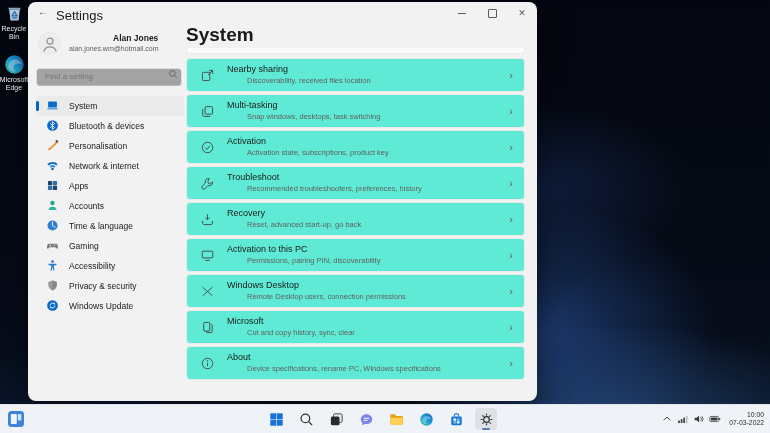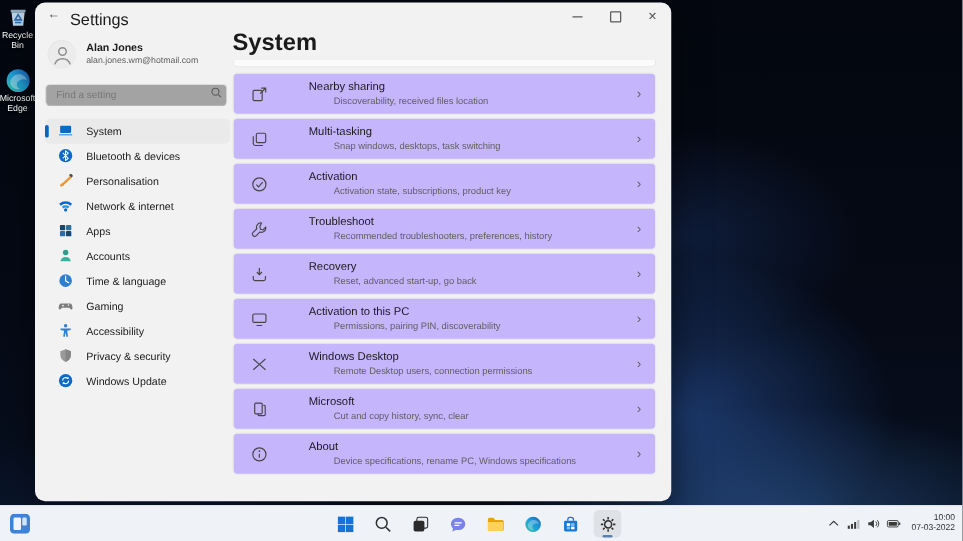--- a/index.html
+++ b/index.html
@@ -27,40 +27,40 @@
   .win-title{position:absolute;left:28px;top:6px;font-size:13px;color:#1b1b1b;}
   .win-controls{position:absolute;right:0;top:0;height:22px;display:flex;}
   .wc{width:30px;height:22px;display:flex;align-items:center;justify-content:center;cursor:pointer;}
   .wc .min{width:8px;height:1px;background:#5a5a5a;}
   .wc .max{width:7px;height:7px;border:1px solid #5a5a5a;border-radius:1px;}
   .wc .cls{font-size:9px;color:#5a5a5a;line-height:1;}
   
   .sidebar{position:absolute;left:8px;top:26px;width:148px;}
   .user{display:flex;align-items:center;margin:4px 2px 10px 2px;cursor:pointer;}
   .avatar{width:23px;height:23px;border-radius:50%;background:#e7e7e7;display:flex;align-items:center;justify-content:center;margin-right:8px;flex:0 0 auto;}
-  .user .uname{font-size:8.5px;font-weight:bold;color:#1b1b1b;line-height:1.3;}
+  .user .uname{font-size:8.5px;font-weight:bold;color:#1b1b1b;line-height:1.3;margin-left:44px;}
   .user .umail{font-size:7px;color:#5d5d5d;line-height:1.3;}
   .searchbox{position:relative;margin:0 0 10px 0;}
   .searchbox input{width:146px;height:18px;box-sizing:border-box;border:1px solid #dcdcdc;border-bottom:1px solid #b6b6b6;
     border-radius:4px;background:#a3a3a3;font-size:8px;color:#333;padding:0 18px 0 8px;outline:none;font-family:inherit;}
   .searchbox input::placeholder{color:#767676;}
   .search-glyph{position:absolute;right:6px;top:4px;}
   .nav{margin-top:2px;}
   .nav-item{position:relative;height:20px;display:flex;align-items:center;border-radius:4px;cursor:pointer;padding-left:10px;}
   .nav-item .ni-icon{width:13px;height:13px;margin-right:10px;flex:0 0 auto;}
   .nav-item .ni-label{font-size:8.5px;color:#1b1b1b;white-space:nowrap;}
   .nav-item.selected{background:#eaeaea;}
   .nav-item.selected::before{content:"";position:absolute;left:0;top:5px;width:3px;height:10px;border-radius:2px;background:#0067c0;}
   
   .main-title{position:absolute;left:158px;top:22px;font-size:19px;font-weight:600;color:#1a1a1a;}
   .card-sliver{position:absolute;left:158px;top:46px;width:339px;height:6px;background:#fbfbfb;border:1px solid #e9e9e9;border-top:none;
     border-radius:0 0 4px 4px;box-sizing:border-box;cursor:pointer;}
   .cards{position:absolute;left:158px;top:56px;width:339px;}
-  .card{height:34px;margin-bottom:2px;background:#c4b5fd;border:1px solid #e9e9e9;border-radius:4px;box-sizing:border-box;
-    display:flex;align-items:center;cursor:pointer;gap:20px;}
+  .card{height:34px;margin-bottom:2px;background:#5eead4;border:1px solid #e9e9e9;border-radius:4px;box-sizing:border-box;
+    display:flex;align-items:center;cursor:pointer;}
   .card .c-icon{width:15px;height:15px;margin:0 12px 0 13px;flex:0 0 auto;}
   .card .c-text{flex:1;min-width:0;}
   .card .c-label{font-size:9px;color:#1a1a1a;line-height:1.3;}
   .card .c-desc{font-size:7.5px;color:#616161;line-height:1.3;margin-left:20px;}
   .card .c-chev{font-size:11px;color:#5f5f5f;margin-right:11px;}
   
   .taskbar{position:absolute;left:0;right:0;bottom:0;height:28px;background:#eff3f8;border-top:1px solid rgba(0,0,0,.06);z-index:10;}
   .tb-widgets{position:absolute;left:8px;top:6px;width:16px;height:16px;cursor:pointer;}
   .tb-center{position:absolute;left:0;right:0;top:0;height:28px;display:flex;align-items:center;justify-content:center;gap:8px;transform:translateX(-4px);}
   .tb-btn{position:relative;width:22px;height:22px;border-radius:4px;display:flex;align-items:center;justify-content:center;cursor:pointer;}

